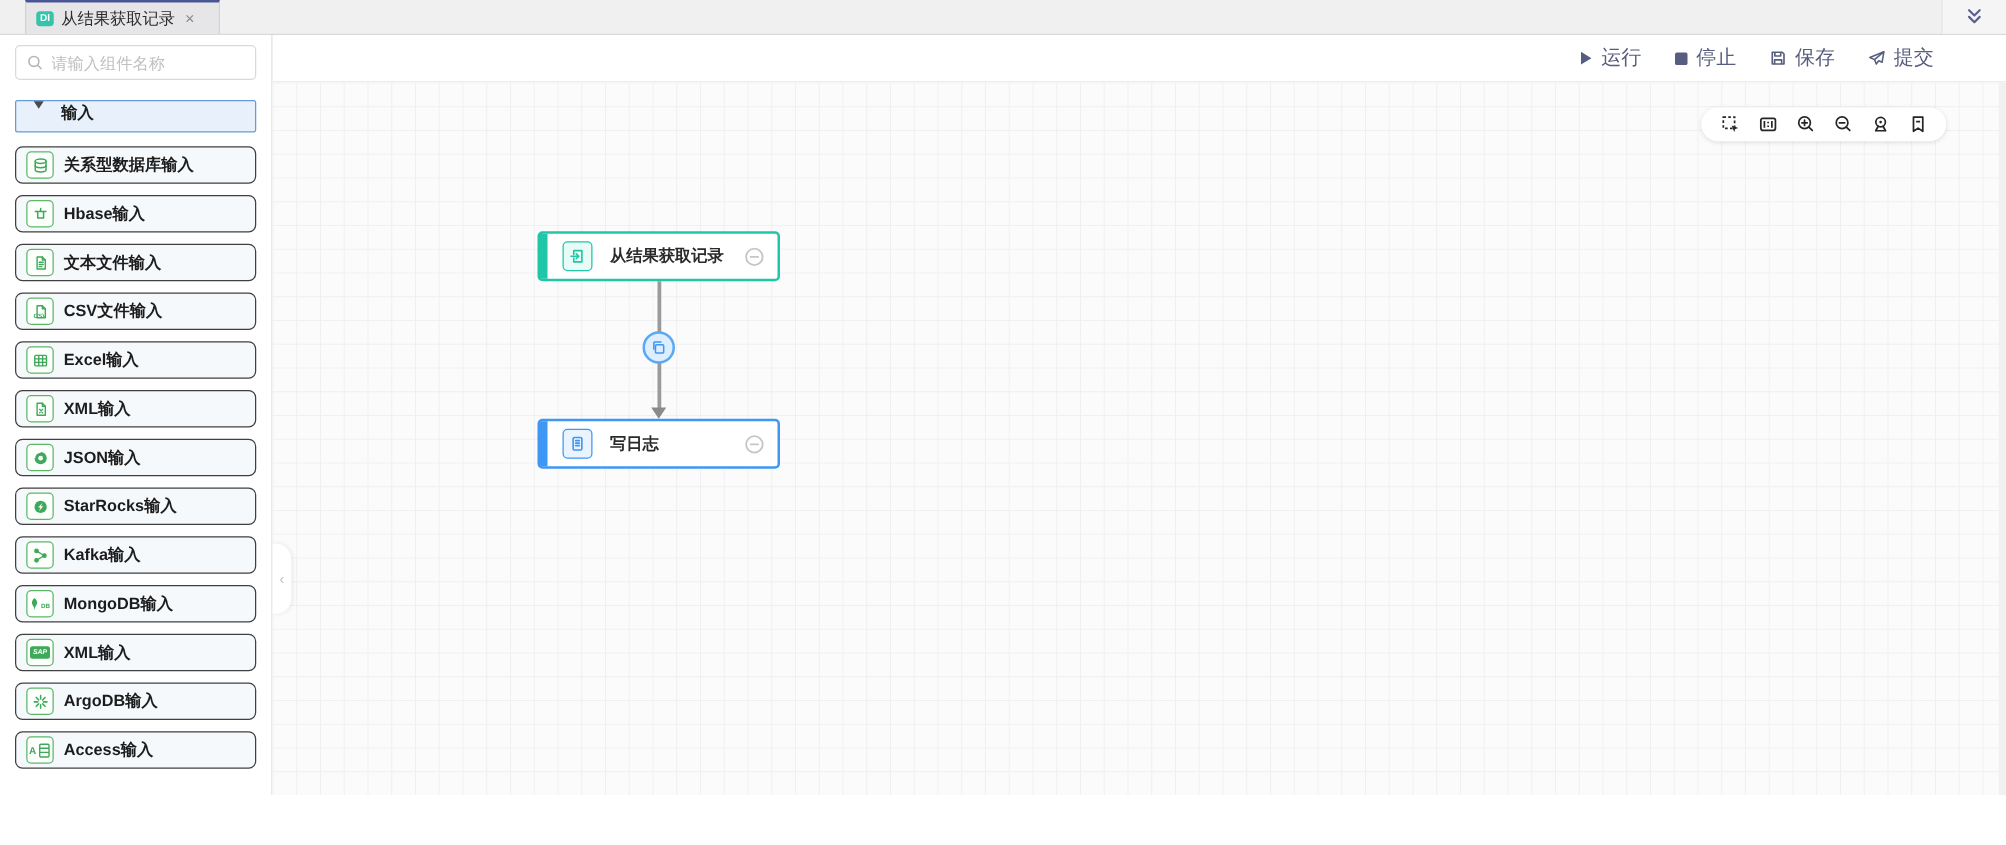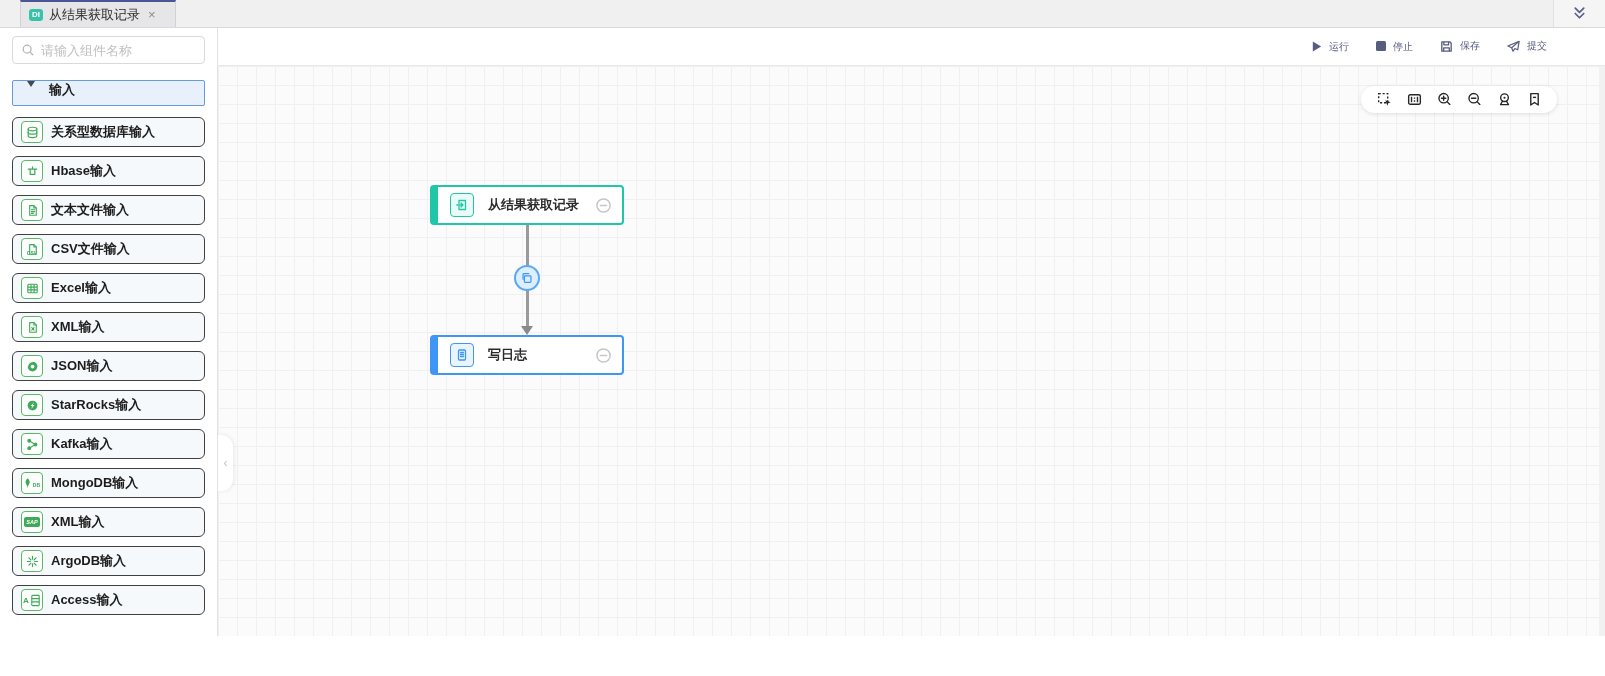--- a/index.html
+++ b/index.html
@@ -43,21 +43,21 @@
     font-size:9px; font-weight:bold; color:#3fa95a; position:relative; overflow:hidden; }
   .s-icon .tiny { font-size:5px; position:absolute; }
   .s-label { font-size:13px; font-weight:bold; color:#1c1c1c; white-space:nowrap; }
   .sap-chip { background:#3fa95a; color:#fff; border-radius:2px; font-size:5.5px;
     font-style:italic; font-weight:bold; padding:2px 2px; }
 
   
   .canvas-col { flex:1; display:flex; flex-direction:column; min-width:0; }
   .topbar { height:38px; background:#fff; border-bottom:1px solid #e8e8e8;
     display:flex; align-items:center; justify-content:flex-end; gap:26px; padding-right:58px; flex:0 0 auto; }
-  .tb-btn { display:flex; gap:6px; font-size:10px; color:#575d7f; cursor:pointer; }
+  .tb-btn { display:flex; align-items:center; gap:6px; font-size:16px; color:#575d7f; cursor:pointer; }
   .tb-btn svg { display:block; }
 
   .canvas { flex:1; position:relative; background-color:#fbfbfb; overflow:hidden;
     background-image:linear-gradient(#eef0f1 1px,transparent 1px),
                      linear-gradient(90deg,#eef0f1 1px,transparent 1px);
     background-size:19px 19px; }
   .vscroll { position:absolute; right:0; top:0; bottom:0; width:6px; background:#f1f1f1; }
 
   .collapse-handle { position:absolute; left:0; top:369px; width:15px; height:56px;
     background:#fff; border-radius:0 12px 12px 0; box-shadow:1px 0 4px rgba(0,0,0,.08);

